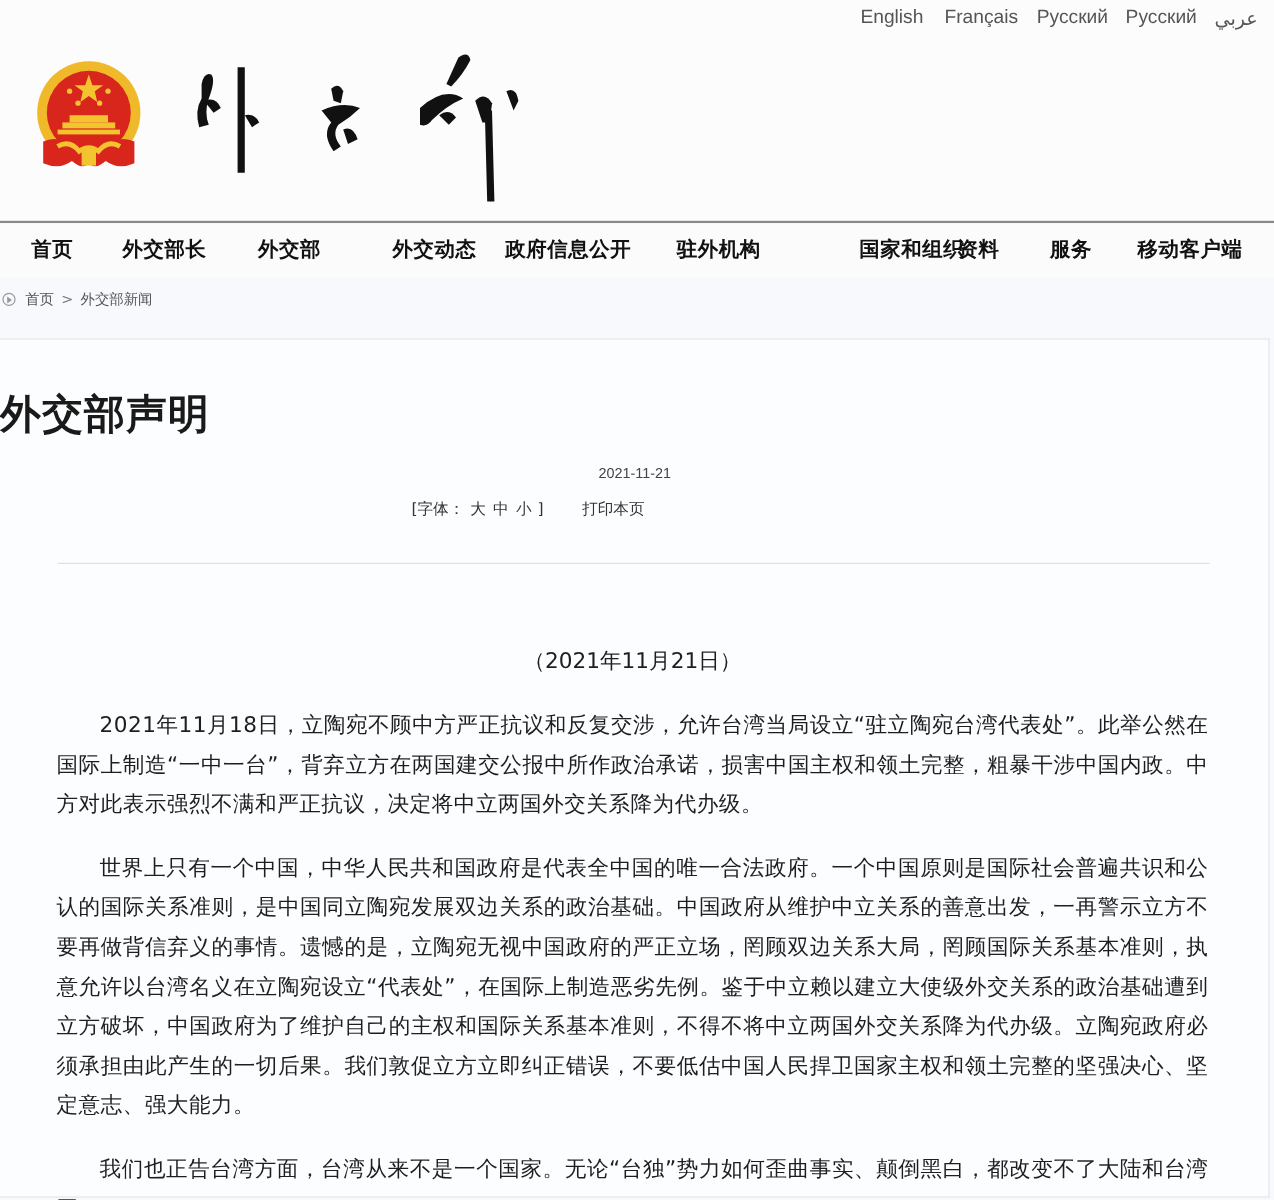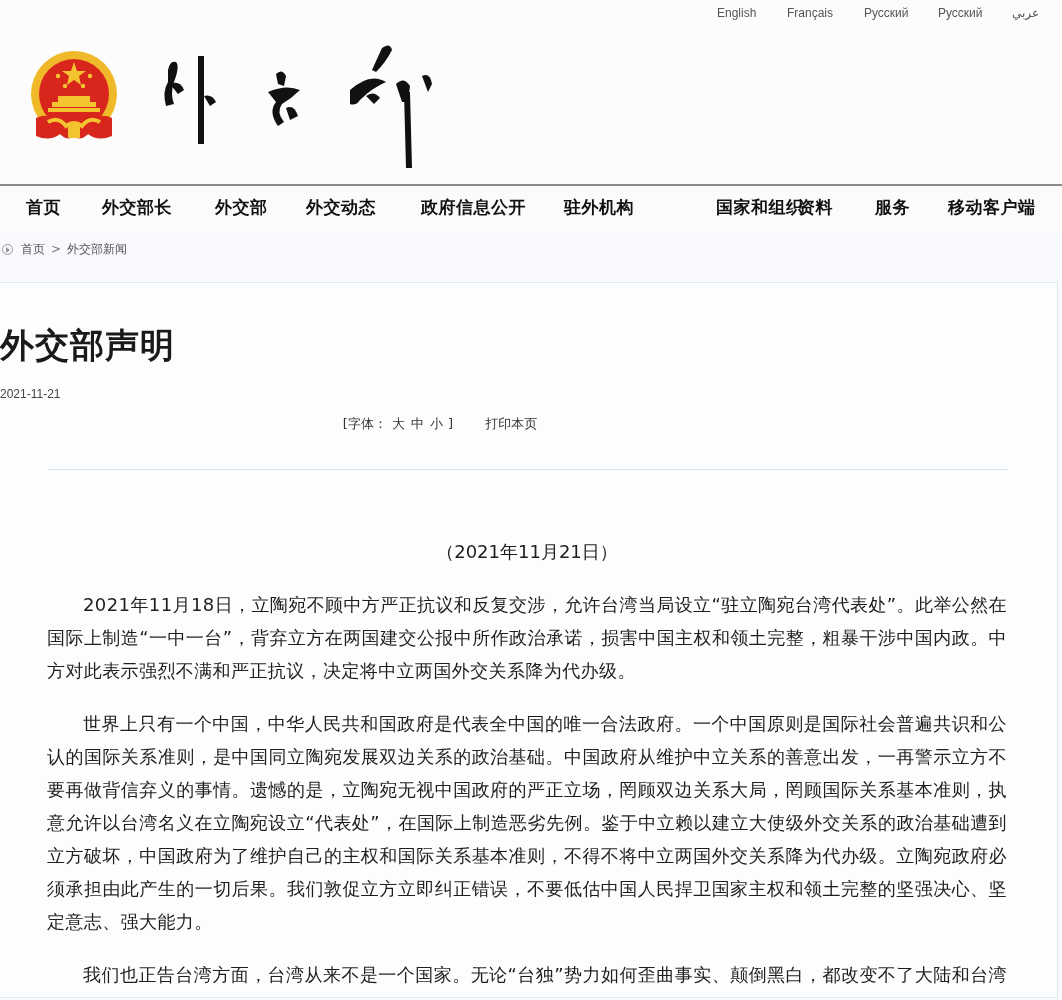--- a/index.html
+++ b/index.html
@@ -1,40 +1,40 @@
 <!DOCTYPE html>
 <html><head>
 <meta charset="utf-8">
 <style>
   * { box-sizing: border-box; margin: 0; padding: 0; }
   html, body { width: 1062px; height: 1000px; overflow: hidden; background: #f7f9fc; }
   body { font-family: "DejaVu Sans", "Liberation Sans", sans-serif; color: #222; position: relative; }
 
   
   .header { position: absolute; left: 0; top: 0; width: 1062px; height: 184px; background: #fcfcfd; }
-  .lang-item { position: absolute; top: 0; font-size: 12px; color: #555; white-space: nowrap; font-family: "Liberation Sans", sans-serif; }
+  .lang-item { position: absolute; top: 0; font-size: 16px; color: #555; white-space: nowrap; font-family: "Liberation Sans", sans-serif; }
 
   .emblem { position: absolute; left: 28px; top: 50px; width: 92px; height: 98px; }
   .logo-calligraphy { position: absolute; left: 160px; top: 32px; width: 290px; height: 140px; }
 
   .nav-rule { position: absolute; left: 0; top: 184px; width: 1062px; height: 2px; background: #8a8a8a; }
   .nav { position: absolute; left: 0; top: 186px; width: 1062px; height: 46px; background: #fbfbfc; }
   .nav-item { position: absolute; top: 10px; font-size: 17px; font-weight: bold; color: #111; white-space: nowrap; letter-spacing: 0.5px; }
 
   .crumb { position: absolute; left: 0; top: 240px; height: 18px; font-size: 12px; color: #555; display: flex; align-items: center; }
   .crumb-icon { width: 11px; height: 11px; border: 1px solid #999; border-radius: 50%; margin-left: 2px; margin-right: 8px; position: relative; }
   .crumb-icon::after { content: ""; position: absolute; left: 3px; top: 2px; border-left: 4px solid #999; border-top: 3px solid transparent; border-bottom: 3px solid transparent; }
   .crumb-sep { margin: 0 6px; color: #777; }
 
   .top-band { position: absolute; left: 0; top: 258px; width: 1062px; height: 22px; background: #f7f9fc; }
 
   
   .card { position: absolute; left: 0; top: 282px; width: 1058px; height: 716px; background: #fcfdff; border-top: 1px solid #e3e6ea; border-right: 1px solid #e3e6ea; border-bottom: 1px solid #e3e6ea; }
   .title { position: absolute; left: 0; width: 1058px; top: 40px; text-align: left; font-size: 34px; color: #1a1a1a; letter-spacing: 1px; }
-  .date { position: absolute; left: 0; width: 1058px; top: 104px; text-align: left; font-size: 12px; color: #444; font-family: "Liberation Sans", sans-serif; }
+  .date { position: absolute; left: 0; width: 1058px; top: 104px; text-align: center; font-size: 12px; color: #444; font-family: "Liberation Sans", sans-serif; }
   .tools { position: absolute; left: 0; width: 880px; top: 132px; text-align: center; font-size: 13px; color: #333; }
   .tools span { margin: 0 2px; }
   .tools .size-link { cursor: pointer; margin: 0 3px; }
   .tools .print { margin-left: 26px; cursor: pointer; }
   .divider { position: absolute; left: 48px; top: 186px; width: 960px; height: 1px; background: #dcdfe3; }
 
   .body-text { position: absolute; left: 47px; top: 252px; width: 960px; font-size: 18px; color: #1e1e1e; line-height: 33px; }
   .dateline { text-align: center; margin-bottom: 20px; }
   .para { text-indent: 2em; margin-bottom: 20px; text-align: justify; letter-spacing: 0.4px; }
 </style>
@@ -86,21 +86,21 @@
       <path d="M206,64 Q214,58 220,66 L214,72 Z" fill="#111"></path>
     </svg>
   </div>
 </div>
 
 <div class="nav-rule"></div>
 <nav class="nav">
   <span class="nav-item" style="left:26px;">首页</span>
   <span class="nav-item" style="left:102px;">外交部长</span>
   <span class="nav-item" style="left:215px;">外交部</span>
-  <span class="nav-item" style="left:306px;">外交动态</span>
+  <span class="nav-item" style="left:327px;">外交动态</span>
   <span class="nav-item" style="left:421px;">政府信息公开</span>
   <span class="nav-item" style="left:564px;">驻外机构</span>
   <span class="nav-item" style="left:672px;margin-left:44px;">国家和组织</span>
   <span class="nav-item" style="left:798px;">资料</span>
   <span class="nav-item" style="left:875px;">服务</span>
   <span class="nav-item" style="left:948px;">移动客户端</span>
 </nav>
 
 <div class="crumb">
   <span class="crumb-icon"></span>

